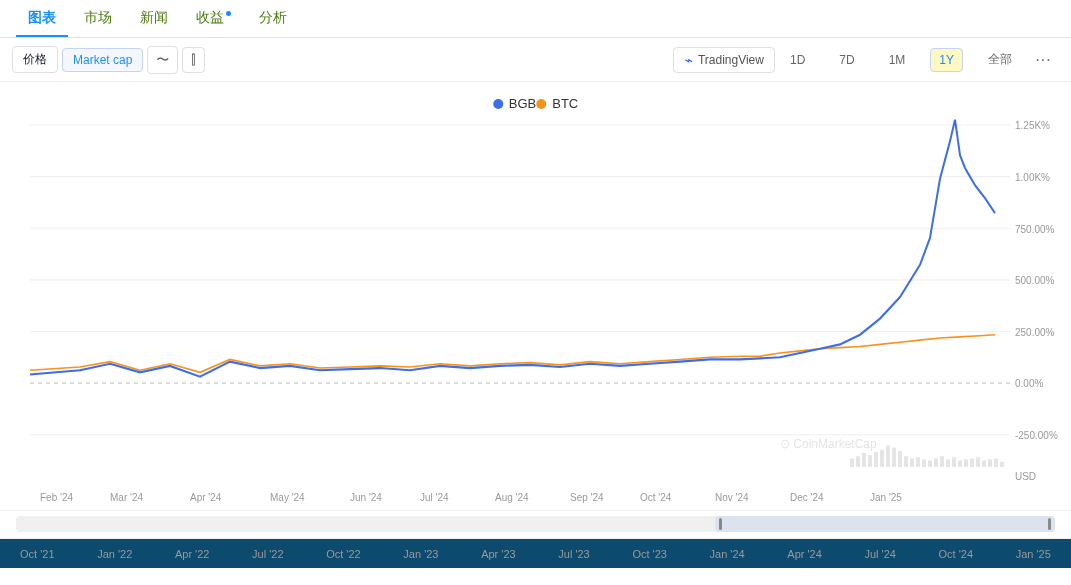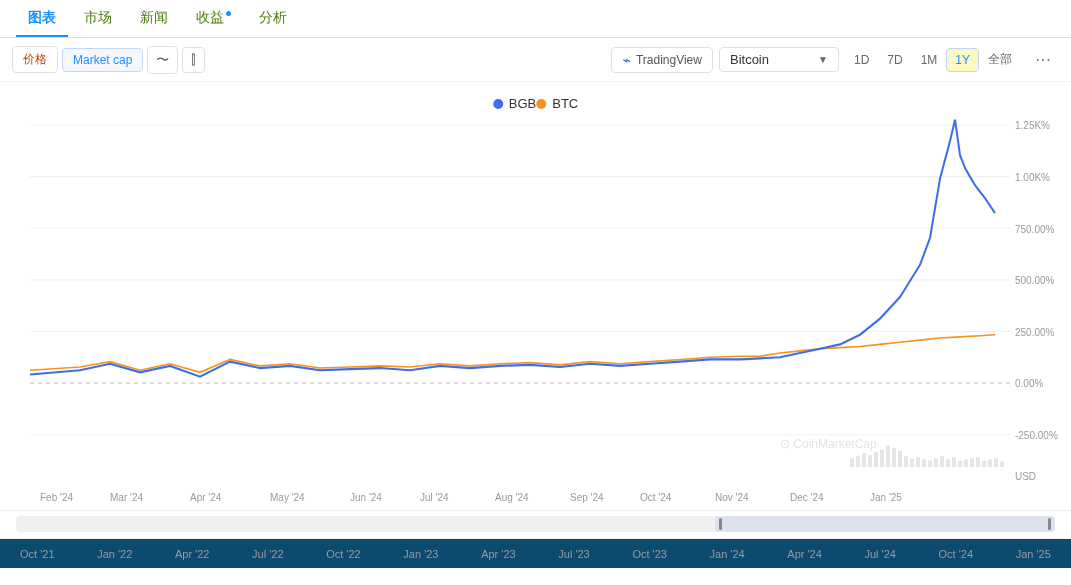--- a/index.html
+++ b/index.html
@@ -7,29 +7,29 @@
 
     
     .top-nav { display: flex; align-items: center; border-bottom: 1px solid #e0e0e0; padding: 0 16px; height: 38px; gap: 4px; }
     .nav-tab { padding: 8px 12px; cursor: pointer; color: #4d7c0f; font-size: 14px; border-bottom: 2px solid transparent; }
     .nav-tab.active { color: #1890ff; border-bottom: 2px solid #1890ff; font-weight: 700; }
     .nav-tab .dot { display: inline-block; width: 5px; height: 5px; background: #1890ff; border-radius: 50%; vertical-align: super; margin-left: 2px; }
 
     
     .chart-toolbar { display: flex; align-items: center; padding: 8px 12px; border-bottom: 1px solid #f0f0f0; gap: 6px; height: 44px; }
     .btn-group { display: flex; align-items: center; gap: 4px; }
-    .tb-btn { padding: 4px 10px; border: 1px solid #e0e0e0; border-radius: 4px; cursor: pointer; background: #fff; color: #c2410c; font-size: 12px; }
+    .tb-btn { padding: 4px 10px; border: 1px solid #e0e0e0; border-radius: 4px; cursor: pointer; background: #fff; color: #0f172a; font-size: 12px; }
     .tb-btn.active { background: #f5f7ff; color: #1890ff; border-color: #c5d3f5; }
     .tb-icon-btn { padding: 4px 8px; border: 1px solid #e0e0e0; border-radius: 4px; cursor: pointer; background: #fff; color: #555; font-size: 13px; }
     .spacer { flex: 1; }
     .tradingview-badge { display: flex; align-items: center; gap: 5px; color: #555; font-size: 12px; border: 1px solid #e0e0e0; border-radius: 4px; padding: 4px 10px; }
     .tv-icon { color: #2962ff; font-size: 14px; }
     .coin-select { display: flex; align-items: center; gap: 6px; border: 1px solid #e0e0e0; border-radius: 4px; padding: 4px 10px; cursor: pointer; font-size: 13px; min-width: 120px; }
     .coin-select .arrow { margin-left: auto; color: #666; font-size: 10px; }
-    .time-btns { display: flex; align-items: center; gap: 0; }
+    .time-btns { display: flex; align-items: center; gap: 16px; }
     .time-btn { padding: 4px 8px; border: 1px solid transparent; border-radius: 4px; cursor: pointer; font-size: 12px; color: #666; background: #fff; }
     .time-btn.active { background: #fef9c3; color: #1890ff; border-color: #c5d3f5; }
     .more-btn { padding: 4px 8px; cursor: pointer; color: #666; font-size: 16px; }
 
     
     .chart-area { position: relative; background: #fff; height: 428px; overflow: hidden; }
     .chart-svg { width: 100%; height: 100%; }
 
     
     .chart-legend { position: absolute; top: 14px; left: 50%; transform: translateX(-50%); display: flex; align-items: center; font-size: 13px; font-weight: 500; }
@@ -68,24 +68,20 @@
   <div class="btn-group">
     <button class="tb-btn">价格</button>
     <button class="tb-btn active">Market cap</button>
     <button class="tb-icon-btn">〜</button>
     <button class="tb-icon-btn">⫿</button>
   </div>
   <div class="spacer"></div>
   <div class="tradingview-badge">
     <span class="tv-icon">⌁</span>
     <span>TradingView</span>
-  </div>
-  <div class="coin-select">
-    <span>Bitcoin</span>
-    <span class="arrow">▼</span>
   </div>
   <div class="time-btns">
     <button class="time-btn">1D</button>
     <button class="time-btn">7D</button>
     <button class="time-btn">1M</button>
     <button class="time-btn active">1Y</button>
     <button class="time-btn">全部</button>
   </div>
   <span class="more-btn">···</span>
 </div>

